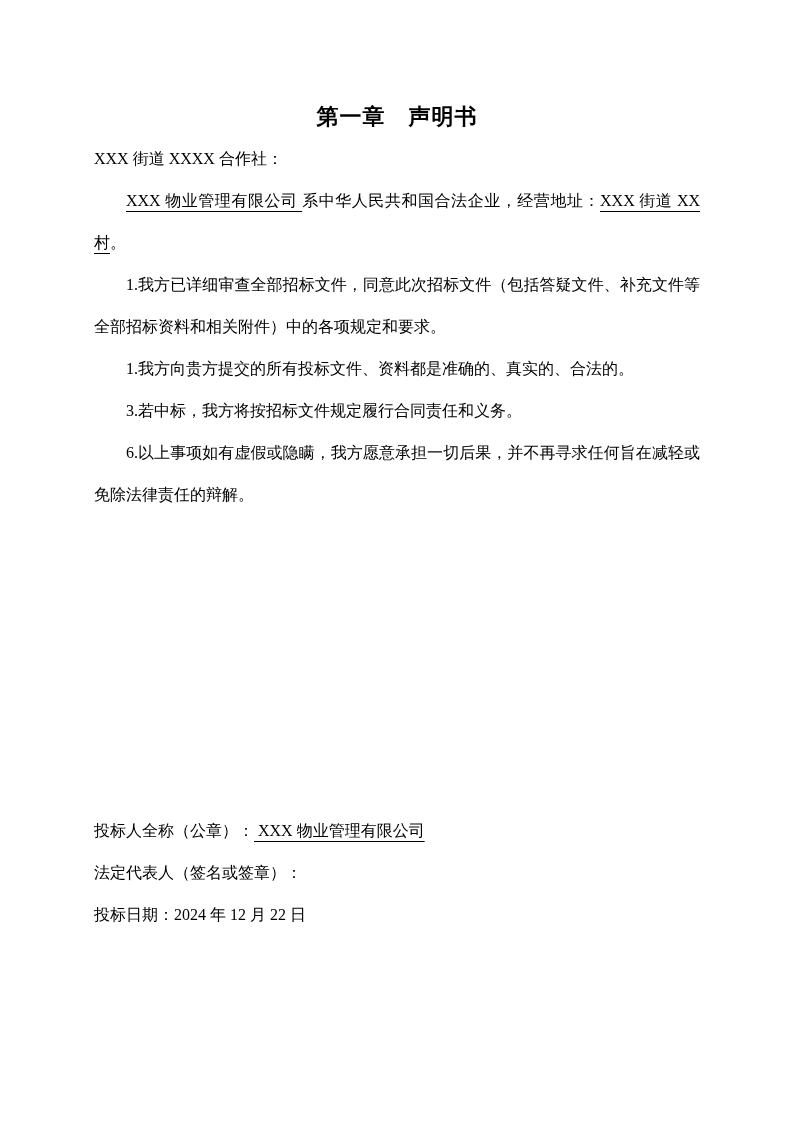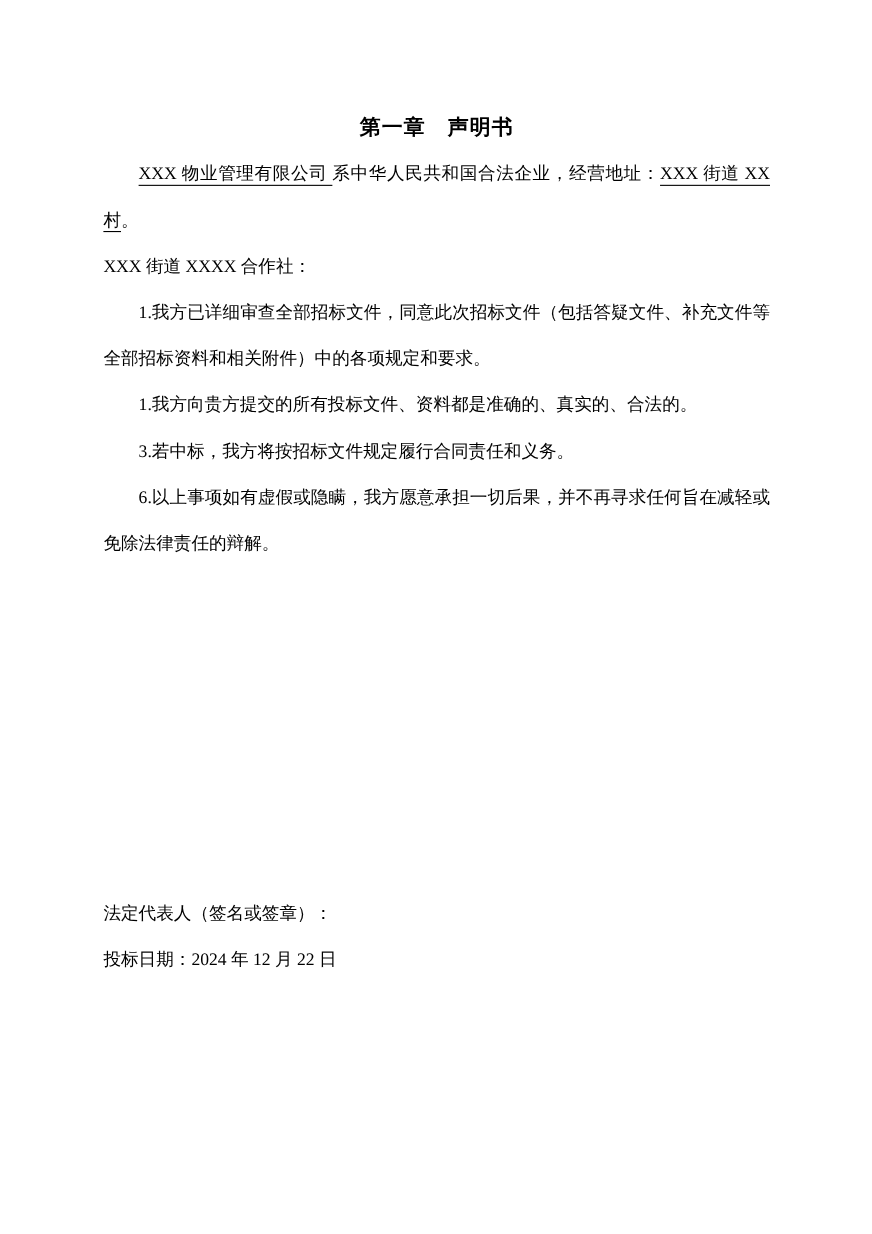--- a/index.html
+++ b/index.html
@@ -14,21 +14,21 @@
     position: relative;
     width: 793px;
     height: 1122px;
     background: #ffffff;
     padding: 96px 93px 0 94px;
     overflow: hidden;
     font-size: 16px;
     line-height: 42px;
   }
   .doc-title {
-    font-size: 19px;
+    font-size: 22px;
     font-weight: bold;
     text-align: center;
     line-height: 42px;
     letter-spacing: 1px;
   }
   p.line {
     text-align: justify;
     font-size: 16px;
     line-height: 42px;
   }
@@ -46,34 +46,35 @@
   }
   .signature-block p.line { text-align: left; }
 </style>
 </head>
 <body>
 
 <div class="page">
 
   <h1 class="doc-title">第一章　声明书</h1>
 
+  <p class="line">XXX 街道 XXXX 合作社：</p>
+
   <p class="line indent"><span class="u"> XXX 物业管理有限公司 </span><span>系中华人民共和国合法企业，经营地址：</span><span class="u">XXX 街道 XX 村</span><span>。</span></p>
-
-  <p class="line">XXX 街道 XXXX 合作社：</p>
 
 
   <p class="line indent">1.我方已详细审查全部招标文件，同意此次招标文件（包括答疑文件、补充文件等全部招标资料和相关附件）中的各项规定和要求。</p>
 
   <p class="line indent">1.我方向贵方提交的所有投标文件、资料都是准确的、真实的、合法的。</p>
 
   <p class="line indent">3.若中标，我方将按招标文件规定履行合同责任和义务。</p>
 
 
   <p class="line indent">6.以上事项如有虚假或隐瞒，我方愿意承担一切后果，并不再寻求任何旨在减轻或免除法律责任的辩解。</p>
 
   <div class="signature-block">
+    <p class="line"><span>投标人全称（公章）：</span><span class="u"> XXX 物业管理有限公司 </span></p>
 
     <p class="line">法定代表人（签名或签章）：</p>
 
     <p class="line"><span>投标日期：</span><span>2024 年 12 月 22 日</span></p>
   </div>
 
 </div>
 
 </body></html>

